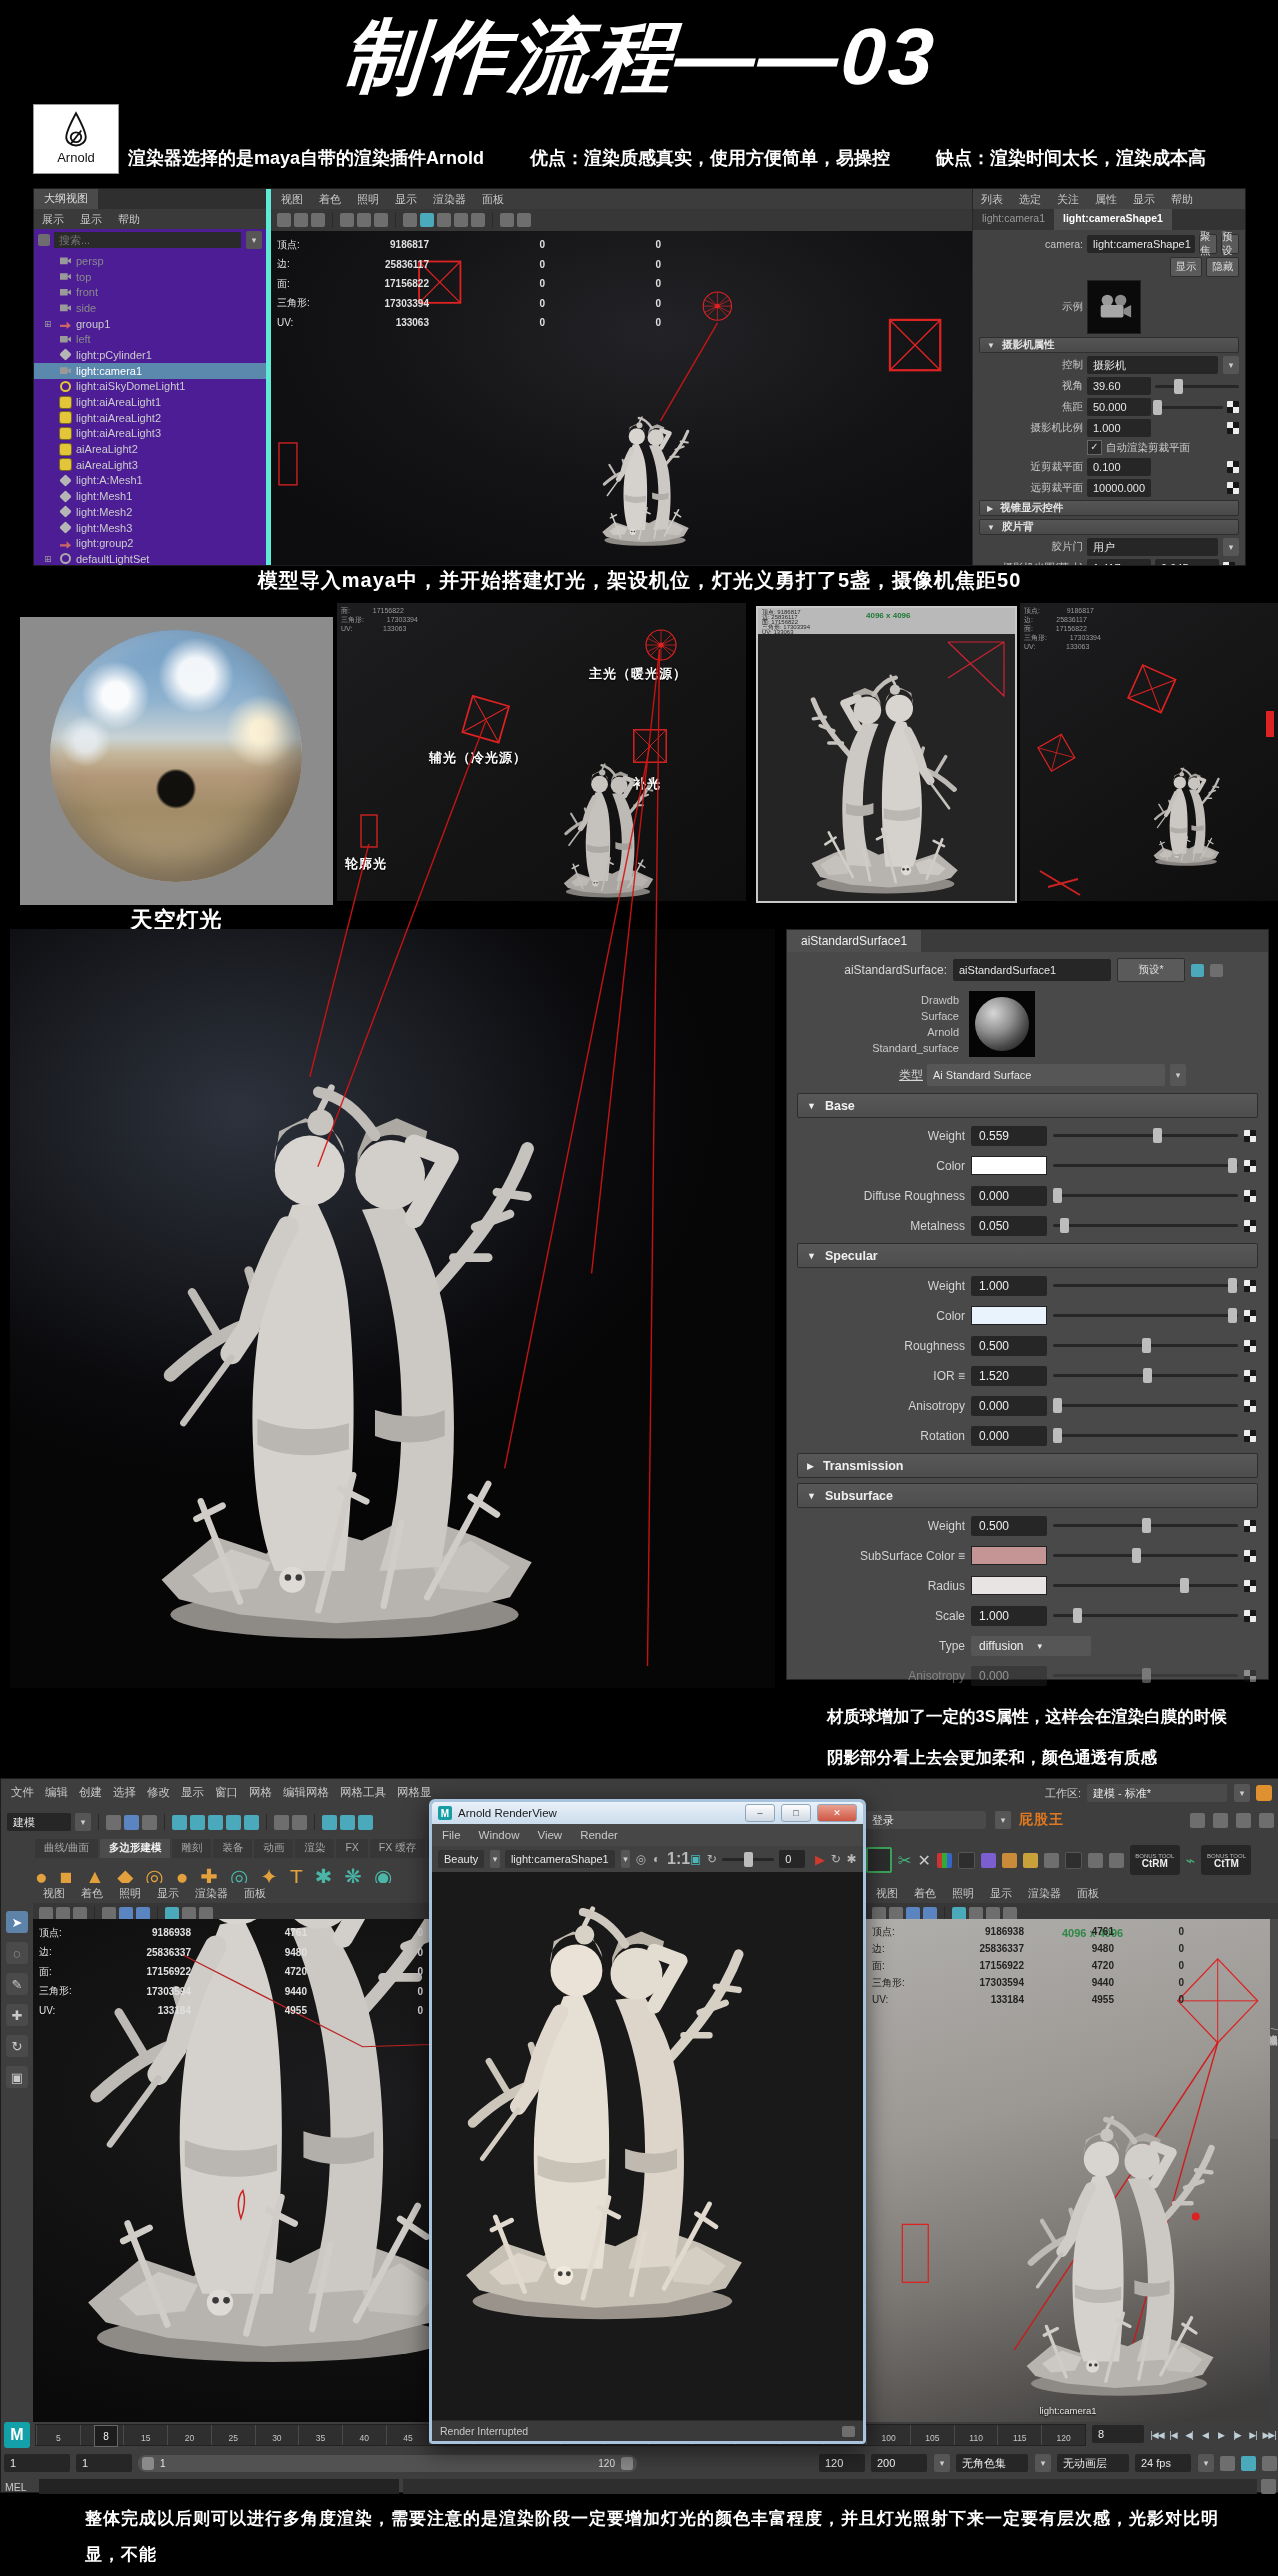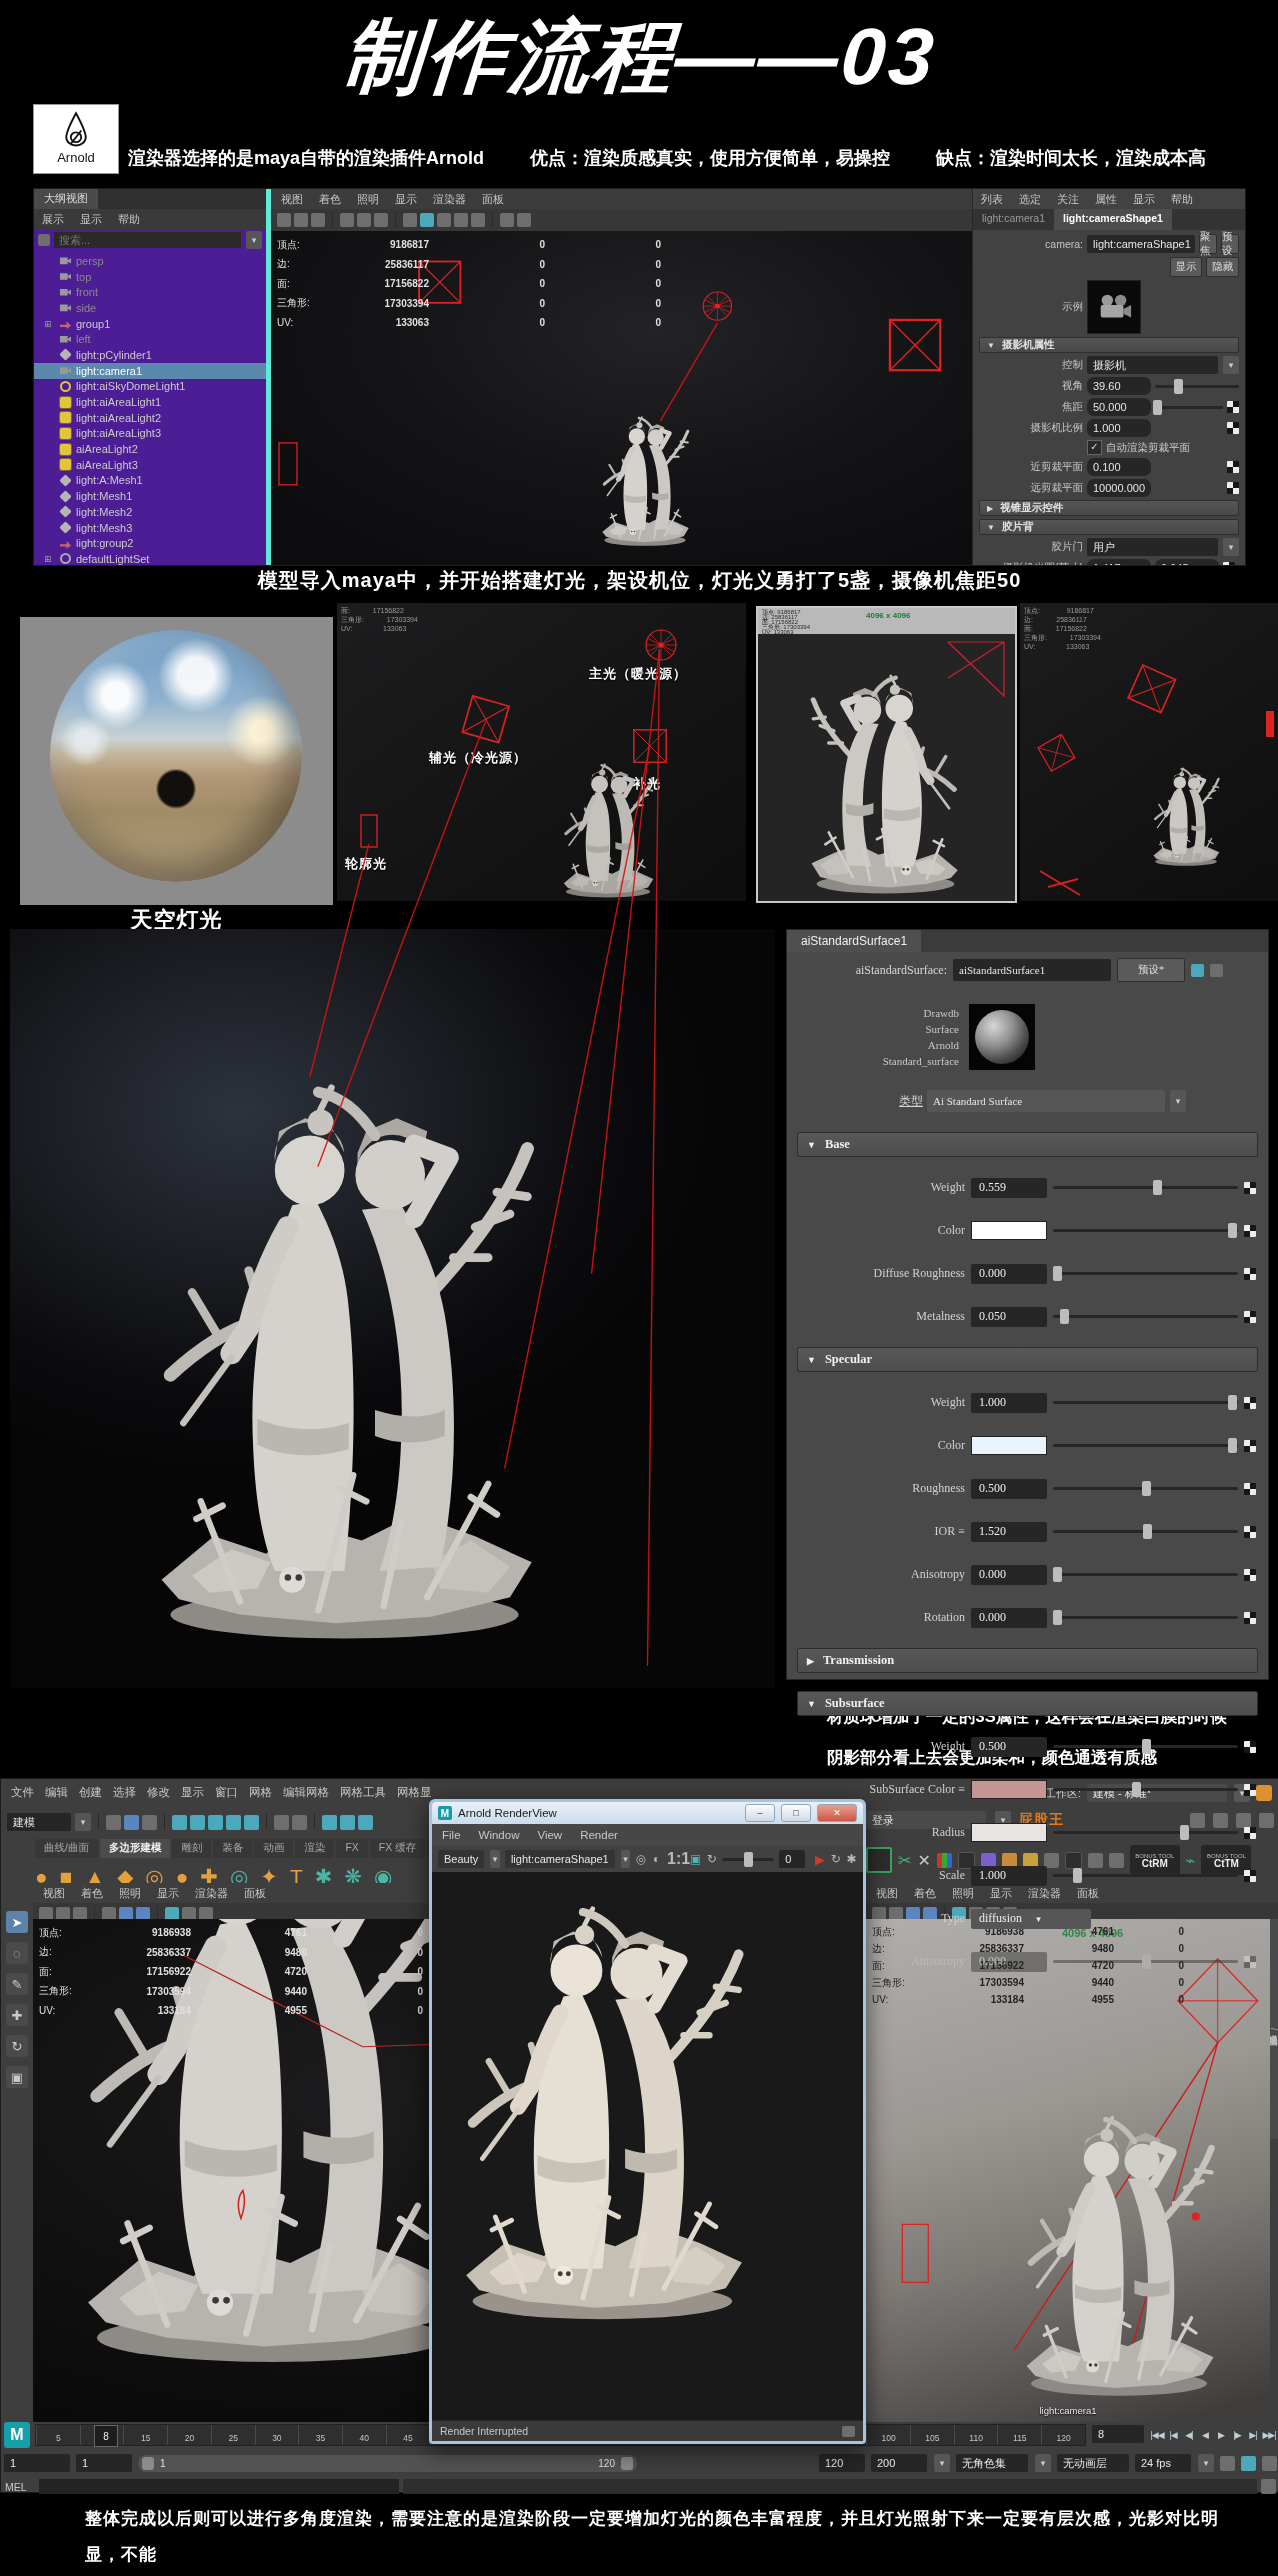--- a/index.html
+++ b/index.html
@@ -66,21 +66,21 @@
   .hudrow .h2{width:116px;text-align:right;font-weight:700;}
   .hudrow .h3{width:116px;text-align:right;font-weight:700;}
   .attred{width:272px;background:#424242;border-left:1px solid #262626;display:flex;flex-direction:column;font-size:10.5px;}
   .ae-menus{height:20px;padding:0 8px;}
   .ae-tabs{height:21px;display:flex;background:#333;}
   .ae-tab{padding:3px 9px;font-size:10.5px;color:#9a9a9a;}
   .ae-tab.active{background:#4d4d4d;color:#fff;font-weight:700;}
   .ae-body{flex:1;padding:4px 6px 0 6px;display:flex;flex-direction:column;gap:3px;overflow:hidden;}
   .ae-row{display:flex;align-items:center;gap:4px;height:20px;}
   .ae-label{width:104px;text-align:right;color:#c6c6c6;flex:none;}
-  .ae-fld{width:64px;flex:none;border-radius:7px;}
+  .ae-fld{width:64px;flex:none;}
   .sechdr{height:19px;background:linear-gradient(#555,#494949);border:1px solid #2e2e2e;border-radius:2px;
           display:flex;align-items:center;gap:7px;padding:0 7px;color:#e2e2e2;font-weight:700;font-size:10.5px;}
   .sechdr .tri{font-size:8px;color:#ddd;}
   .btn{background:#5a5a5a;border:1px solid #2e2e2e;color:#ddd;border-radius:2px;font-size:10.5px;
        display:flex;align-items:center;justify-content:center;height:18px;}
   .thumb{width:52px;height:52px;background:#0a0a0a;border:1px solid #222;display:flex;align-items:center;justify-content:center;}
 
   
   .cap{color:#fff;font-weight:700;text-align:center;letter-spacing:1px;}
 
@@ -107,21 +107,21 @@
   .minihud{position:absolute;top:3px;left:4px;font-size:7px;color:#9a9a9a;line-height:9px;}
   .minihud b{font-weight:400;display:inline-block;width:52px;text-align:right;}
 
   
   .bigrender{left:10px;top:929px;width:765px;height:759px;background:
      radial-gradient(ellipse 62% 48% at 30% 24%,#2d323d 0%,#1a1c21 45%,#0b0b0e 78%,#060607 100%);overflow:hidden;}
   .aipanel{left:786px;top:929px;width:483px;height:751px;background:#494949;border:1px solid #262626;
            box-sizing:border-box;display:flex;flex-direction:column;font-size:12px;z-index:8;}
   .ai-tabbar{height:24px;background:#3b3b3b;display:flex;}
   .ai-tab{background:#4f4f4f;color:#eee;font-size:12px;padding:4px 14px;}
-  .ai-body{flex:1;padding:6px 10px 0 10px;display:flex;flex-direction:column;gap:18px;font-family:Liberation Serif, serif;}
+  .ai-body{flex:1;padding:6px 10px 0 10px;display:flex;flex-direction:column;gap:5px;}
   .ai-namerow{display:flex;align-items:center;gap:6px;}
   .ai-noderow{display:flex;gap:10px;align-items:center;margin:4px 0 0 44px;}
   .ai-nodecol{width:118px;text-align:right;color:#c9c9c9;font-size:11px;line-height:16px;}
   .ball{width:66px;height:66px;background:#050505;position:relative;}
   .ball:before{content:"";position:absolute;left:6px;top:6px;width:54px;height:54px;border-radius:50%;
      background:radial-gradient(circle at 34% 30%,#d6d6d6 0%,#8f8f8f 38%,#4a4a4a 66%,#181818 92%);}
   .mhdr{height:23px;background:linear-gradient(#585858,#4d4d4d);border:1px solid #2d2d2d;border-radius:2px;
         display:flex;align-items:center;gap:9px;padding:0 9px;color:#f0f0f0;font-weight:700;font-size:12.5px;flex:none;}
   .mhdr .tri{font-size:9px;}
   .mrow{display:flex;align-items:center;gap:6px;height:25px;padding-right:2px;}

